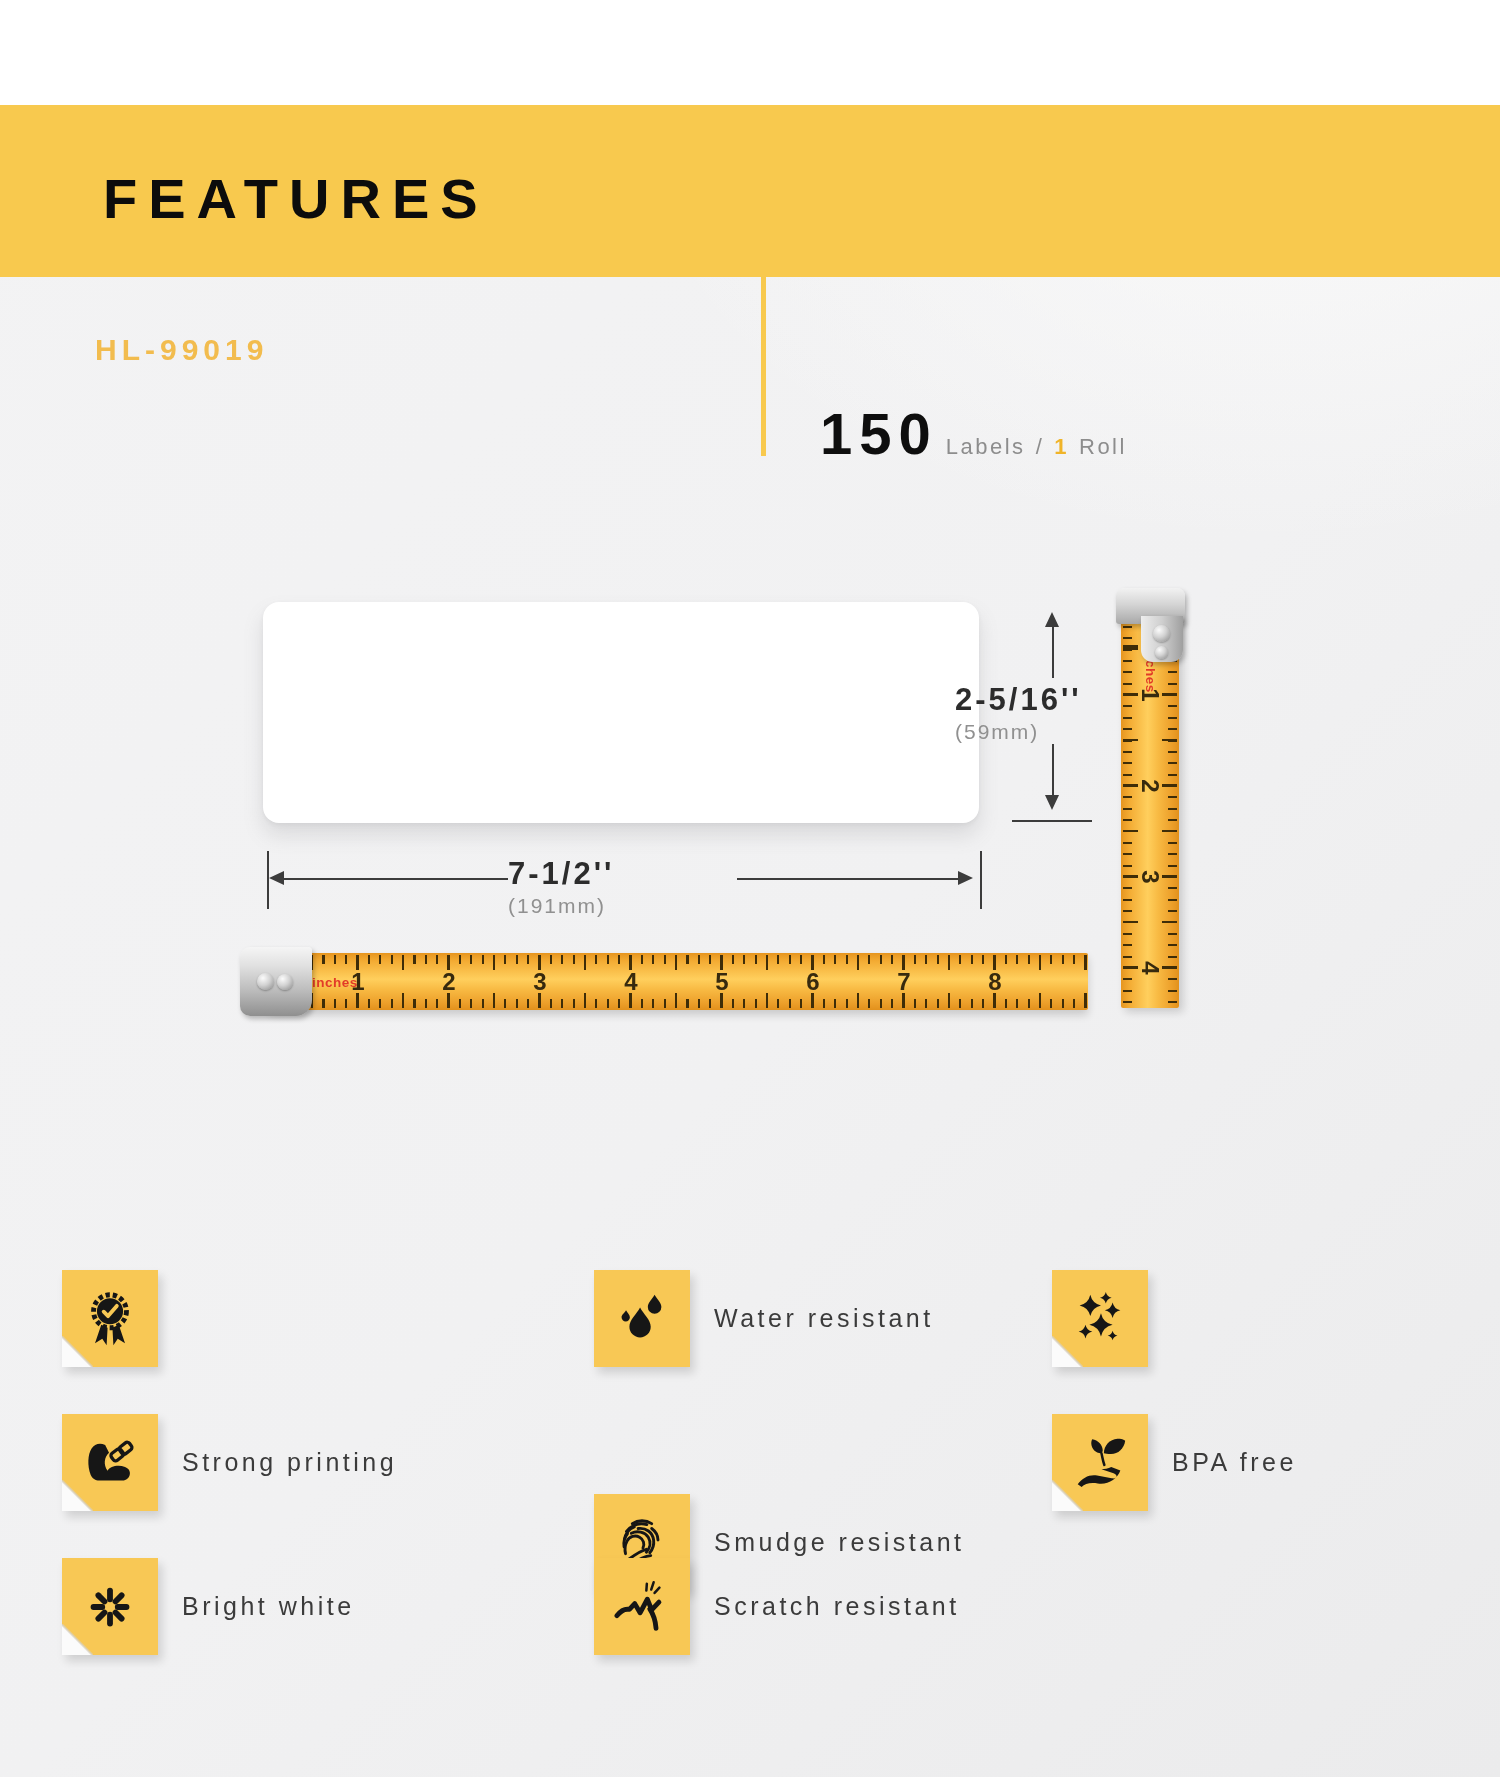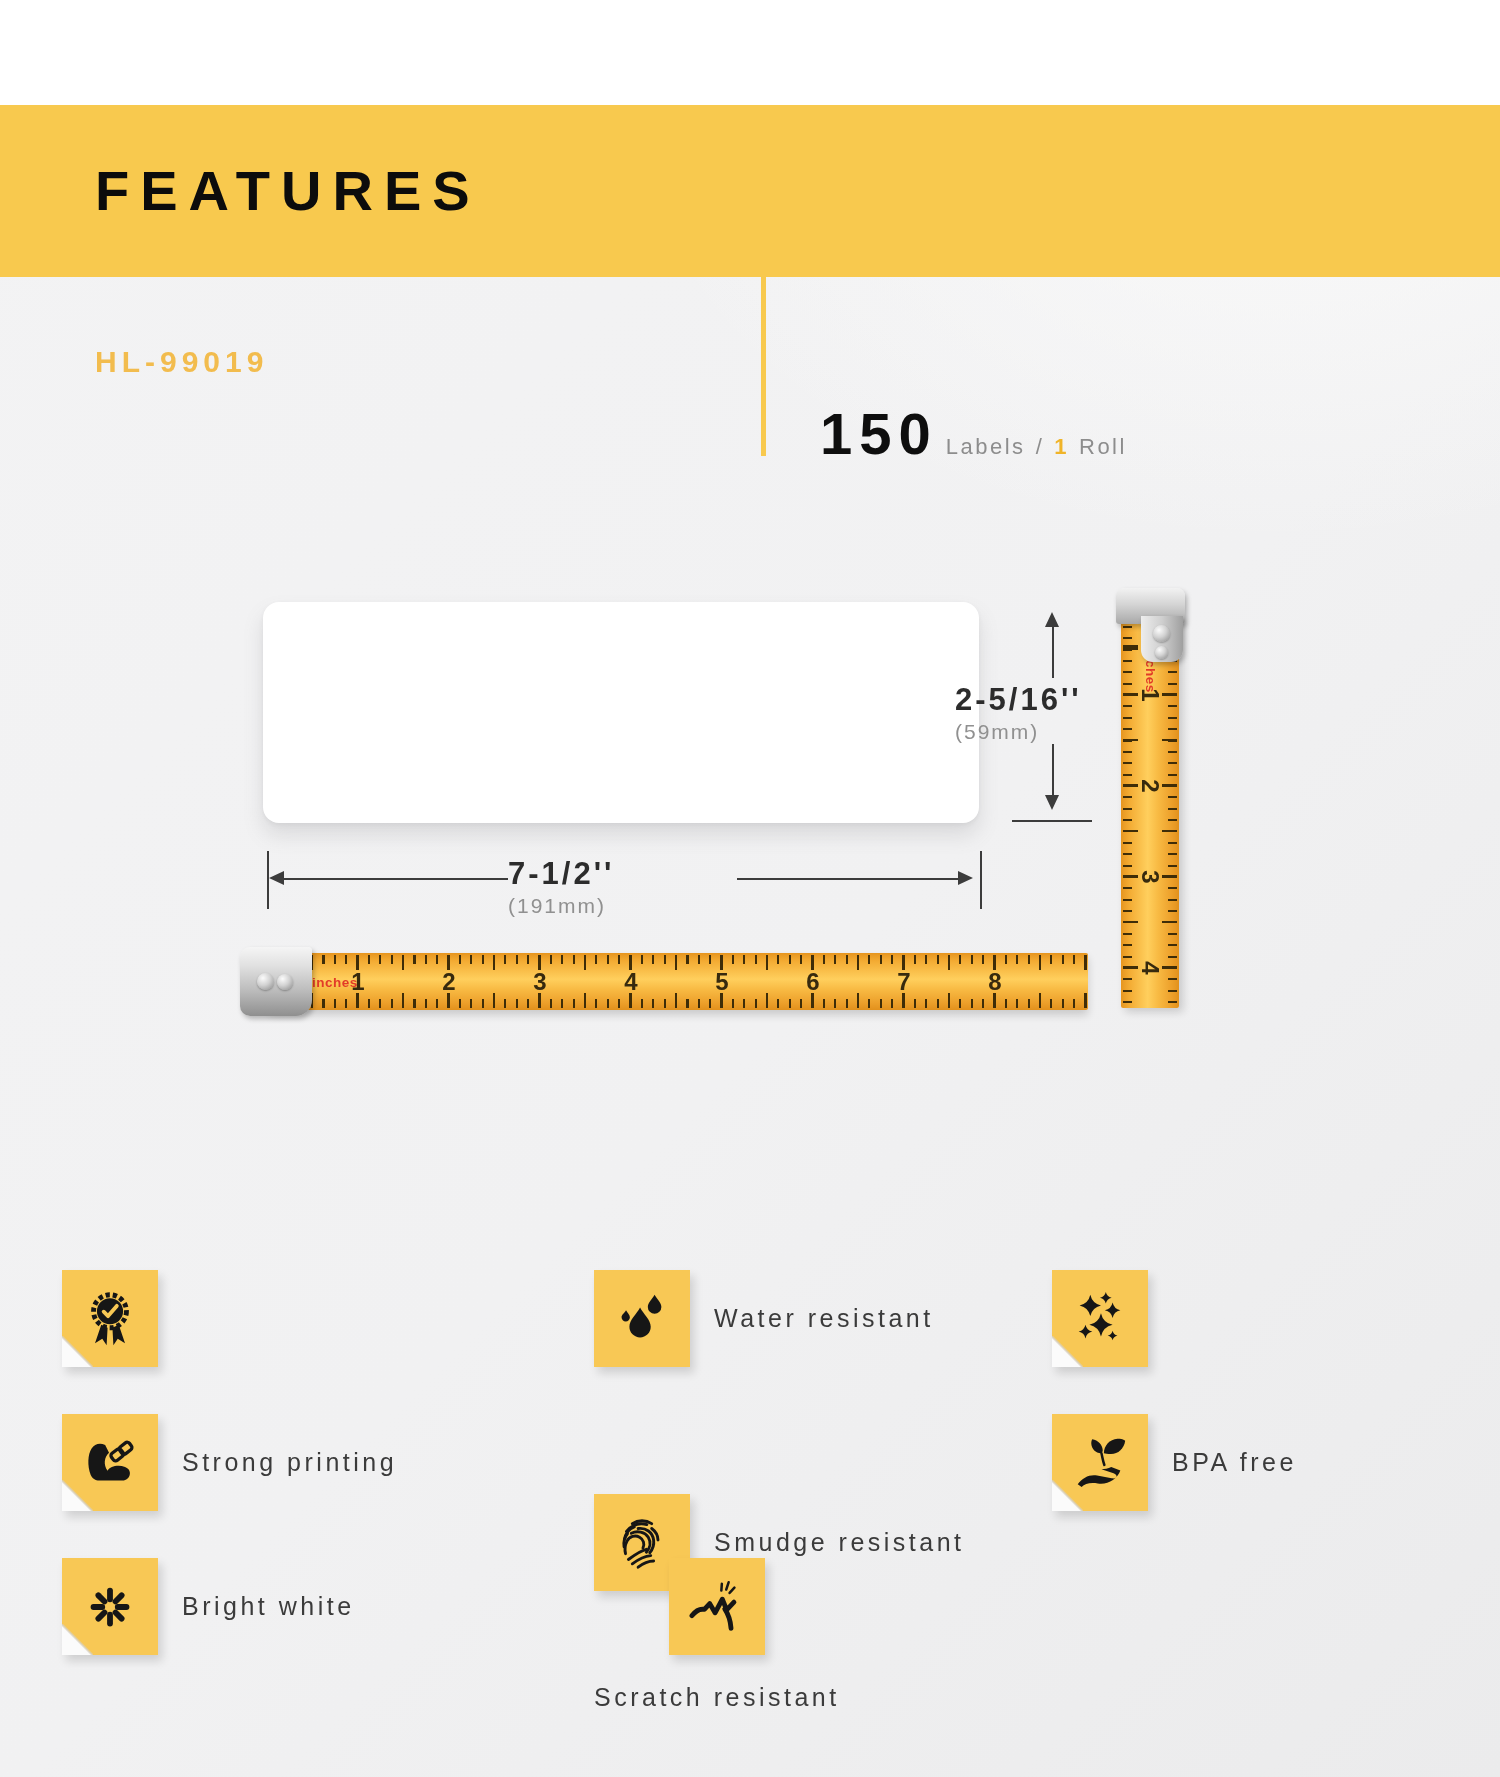--- a/index.html
+++ b/index.html
@@ -8,26 +8,26 @@
     font-family:"Liberation Sans",sans-serif;
     background:
       radial-gradient(1200px 800px at 85% 6%, #fafafa 0%, rgba(250,250,250,0) 55%),
       linear-gradient(135deg,#f3f3f4 0%,#f1f1f2 55%,#ebebec 100%);
   }
   .abs{position:absolute;}
 
   
   #top-strip{left:0;top:0;width:1500px;height:105px;background:#ffffff;}
   #band{left:0;top:105px;width:1500px;height:172px;background:#F8C94E;}
-  #band h1{margin:0;padding-left:95px;line-height:172px;font-size:56px;font-weight:800;
+  #band h1{margin:8px;padding-left:95px;line-height:172px;font-size:56px;font-weight:800;
     letter-spacing:11px;color:#0c0c0c;border-radius:18px;}
 
   #product{left:95px;top:317px;display:inline-block;}
   #product .name{font-size:34px;font-weight:700;letter-spacing:5px;color:#131313;white-space:nowrap;}
-  #product .model{text-align:right;margin-top:28px;font-size:30px;font-weight:700;
+  #product .model{text-align:right;margin-top:16px;font-size:30px;font-weight:700;
     letter-spacing:5px;color:#F2BC4E;}
 
   #divider{left:761px;top:277px;width:5px;height:179px;background:#F8C94E;}
 
   #count{left:820px;top:356px;display:flex;align-items:baseline;}
   #count .count-num{font-size:58px;font-weight:800;letter-spacing:7px;color:#0e0e0e;margin-top:44px;}
   #count .count-rest{display:flex;align-items:baseline;gap:10px;margin-left:8px;
     font-size:22px;letter-spacing:2.5px;color:#8d8d8d;text-align:right;}
   #count .accent{color:#F0B429;font-weight:700;}
 
@@ -273,21 +273,21 @@
       <line x1="26.3" y1="37.7" x2="20" y2="44"></line>
       <line x1="24" y1="32" x2="15" y2="32"></line>
       <line x1="26.3" y1="26.3" x2="20" y2="20"></line>
       <line x1="32" y1="24" x2="32" y2="15"></line>
       <line x1="37.7" y1="26.3" x2="44" y2="20"></line>
     </svg>
   </div>
   <div class="flabel">Bright white</div>
 </div>
 
-<div class="feature" style="left:594px;top:1558px;flex-direction:column;">
+<div class="feature" style="left:594px;top:1558px;">
   <div class="tile">
     <svg viewBox="0 0 64 64" fill="none" stroke="#161616" stroke-linecap="round" stroke-linejoin="round">
       <path d="M6 41 C10 36 14.5 33.5 19 34.5 L24.5 28.5 L30 38 L37.5 24 L42 35 L49.5 27" stroke-width="5"></path>
       <path d="M40 34 C44 40 46 47 46.5 54" stroke-width="5"></path>
       <path d="M37 8 L36.5 15" stroke-width="2.6"></path>
       <path d="M44 6.5 L41.5 14" stroke-width="2.6"></path>
       <path d="M50 12 L45 17.5" stroke-width="2.6"></path>
     </svg>
   </div>
   <div class="flabel">Scratch resistant</div>

